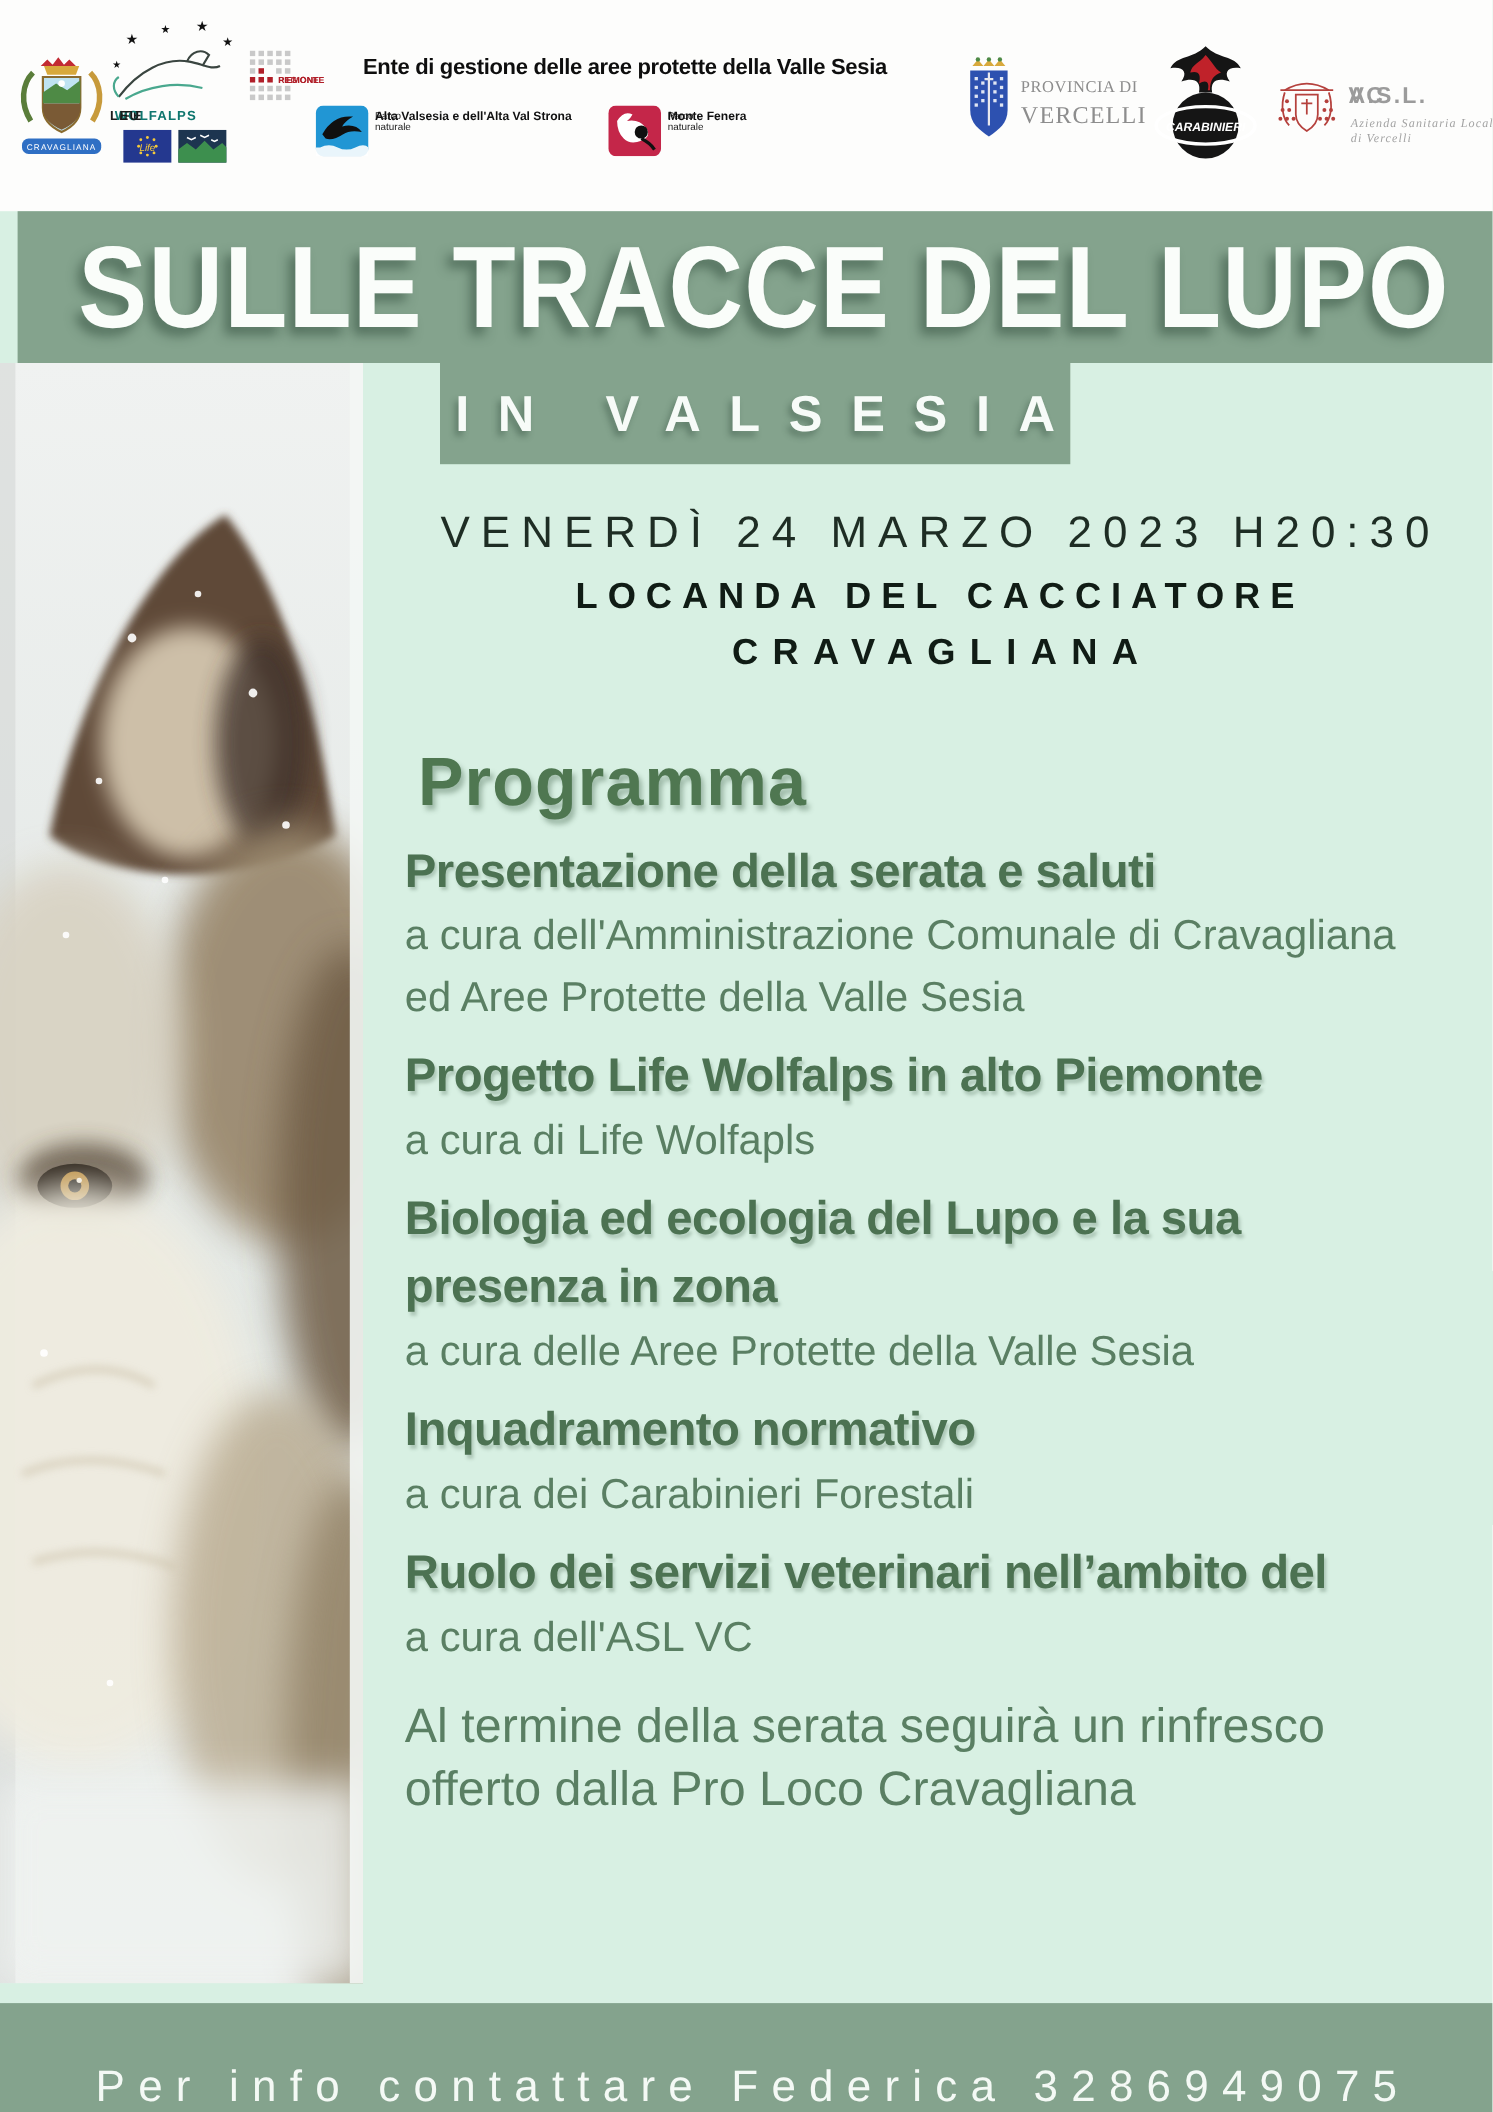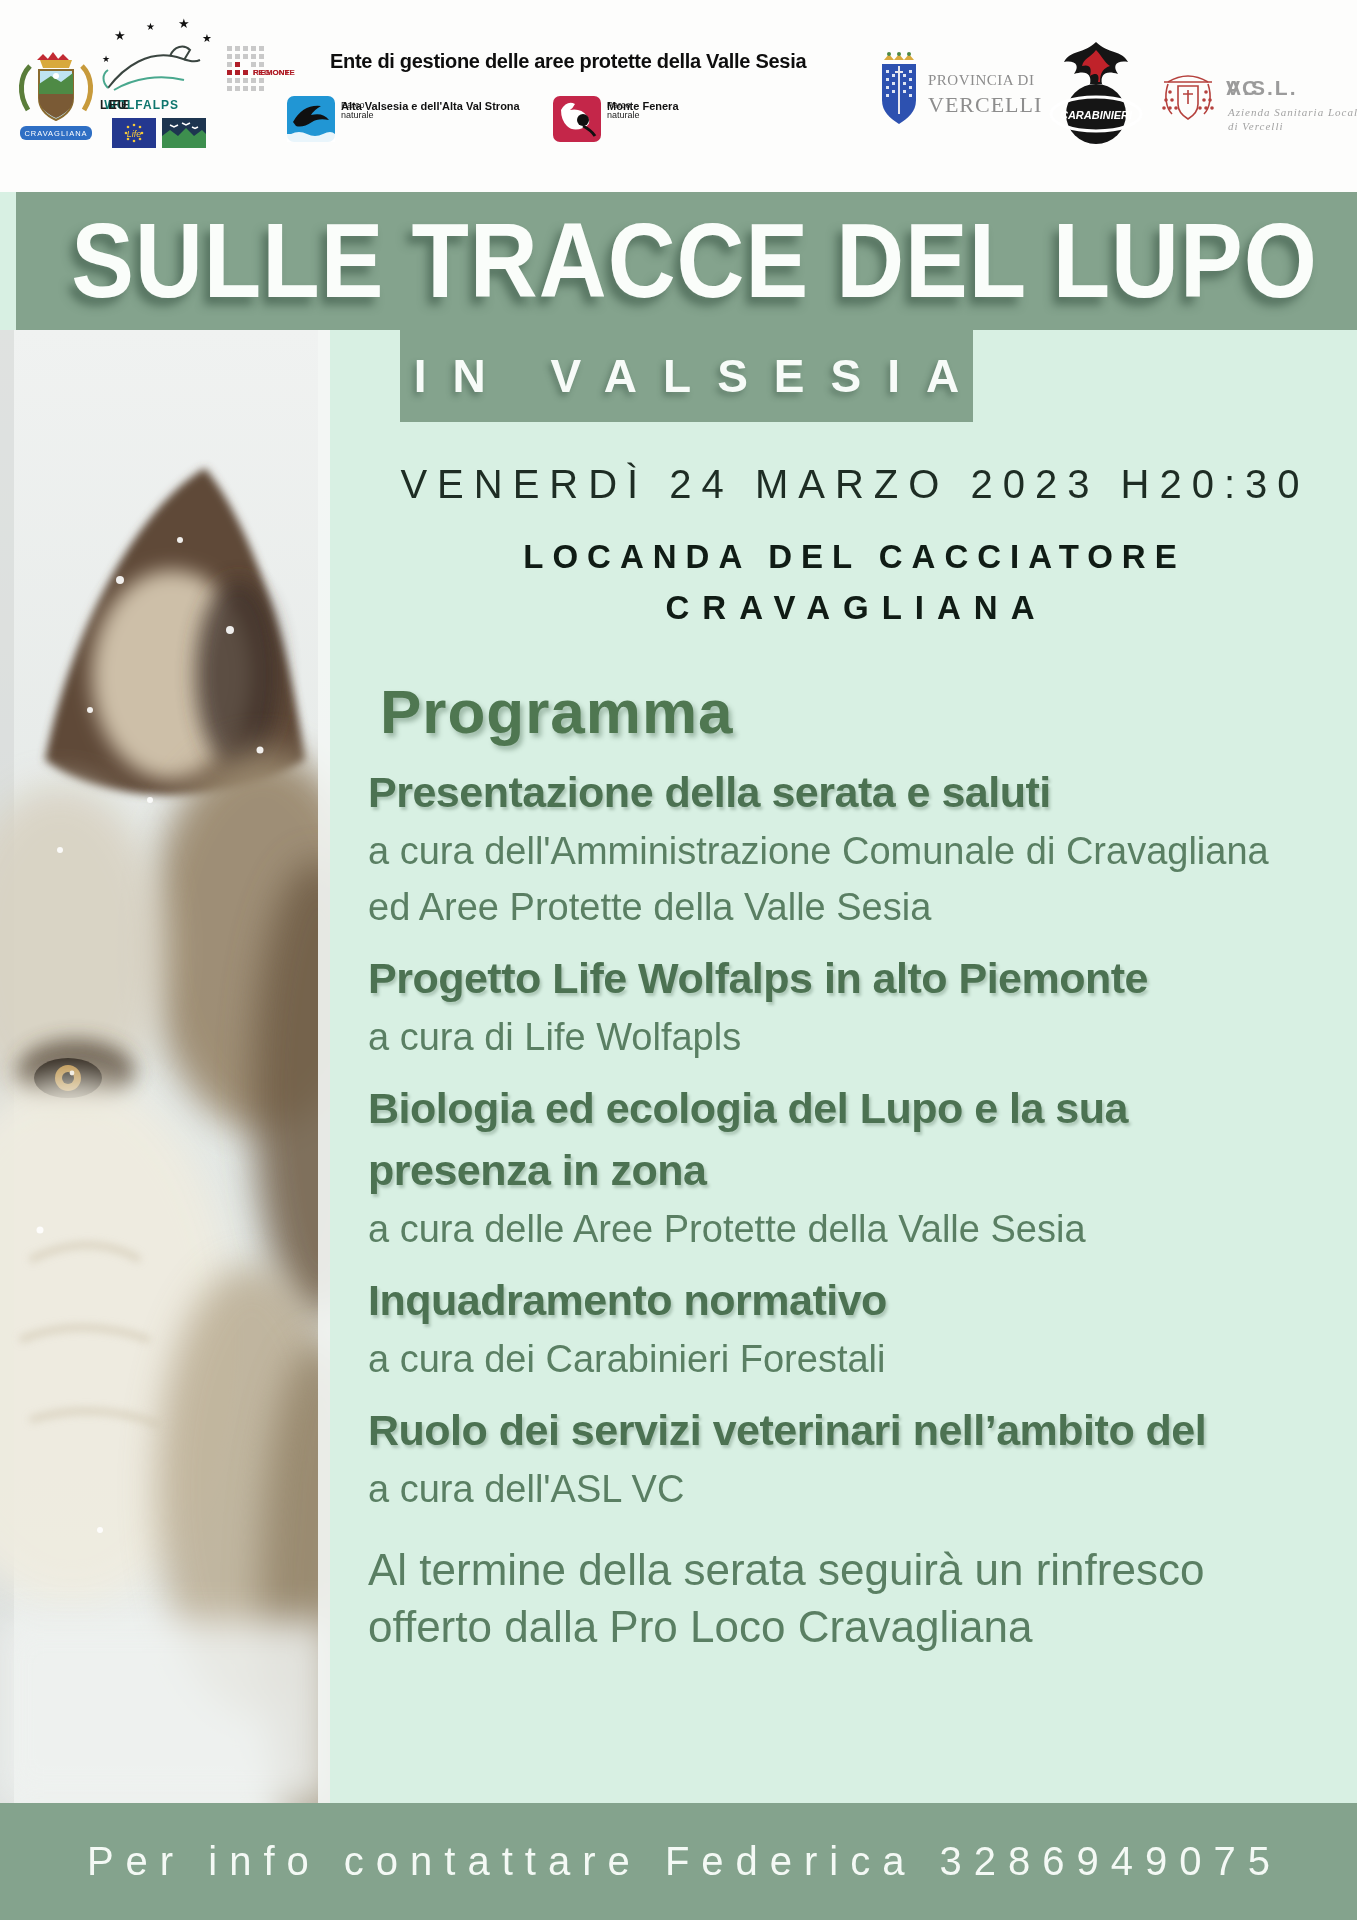--- a/index.html
+++ b/index.html
@@ -36,41 +36,41 @@
   }
   .subband span {
     color:#f7fbf8; font-size:46px; font-weight:600; letter-spacing:26px; margin-right:-26px;
     white-space:nowrap; text-shadow:-3px 4px 6px rgba(40,68,52,0.4);
   }
   
   .wolf { position:absolute; left:0; top:330px; width:330px; height:1473px; }
   
   .event { position:absolute; left:360px; top:462px; width:980px; text-align:center; }
   .event-date { font-size:40px; letter-spacing:10px; margin-right:-10px; white-space:nowrap; color:#1e2d24; }
-  .event-venue { margin-top:31px; font-size:33px; font-weight:bold; letter-spacing:9px; margin-right:-9px; white-space:nowrap; color:#101c15; }
+  .event-venue { margin-top:16px; font-size:33px; font-weight:bold; letter-spacing:9px; margin-right:-9px; white-space:nowrap; color:#101c15; }
   .event-town { margin-top:13px; font-size:33px; font-weight:bold; letter-spacing:13px; margin-right:-13px; white-space:nowrap; color:#101c15; }
   
   .program { position:absolute; left:368px; top:676px; width:980px; }
   .program-heading {
     margin:0 0 14px 12px; font-size:62px; font-weight:bold; color:#4f7751; letter-spacing:1px;
     text-shadow:3px 4px 5px rgba(47,79,55,0.35);
   }
   .item { margin-bottom:12px; }
   .item.gap { margin-top:16px; }
   .item-title {
     font-size:43px; font-weight:bold; color:#4c7252; line-height:62px; letter-spacing:-0.5px;
     white-space:nowrap; text-shadow:2px 3px 3px rgba(47,79,55,0.25);
   }
   .item-detail { font-size:38px; color:#5a7f63; line-height:56px; white-space:nowrap; }
   .closing { margin-top:24px; }
   .closing div { font-size:44px; color:#5a7f63; line-height:57px; white-space:nowrap; }
   
   .infobar {
-    position:absolute; left:0; bottom:0; width:1357px; height:117px; background:#84a38d;
-    display:flex; align-items:center; justify-content:center;
+    position:absolute; left:0; bottom:0; width:1357px; height:99px; background:#84a38d;
+    display:flex; align-items:flex-end; justify-content:center;
   }
   .infobar span { color:#f4f9f5; font-size:40px; letter-spacing:12px; margin-right:-12px; white-space:nowrap; }
 </style>
 </head>
 <body>
 
 <div id="poster">
 
   <div class="header">
 

